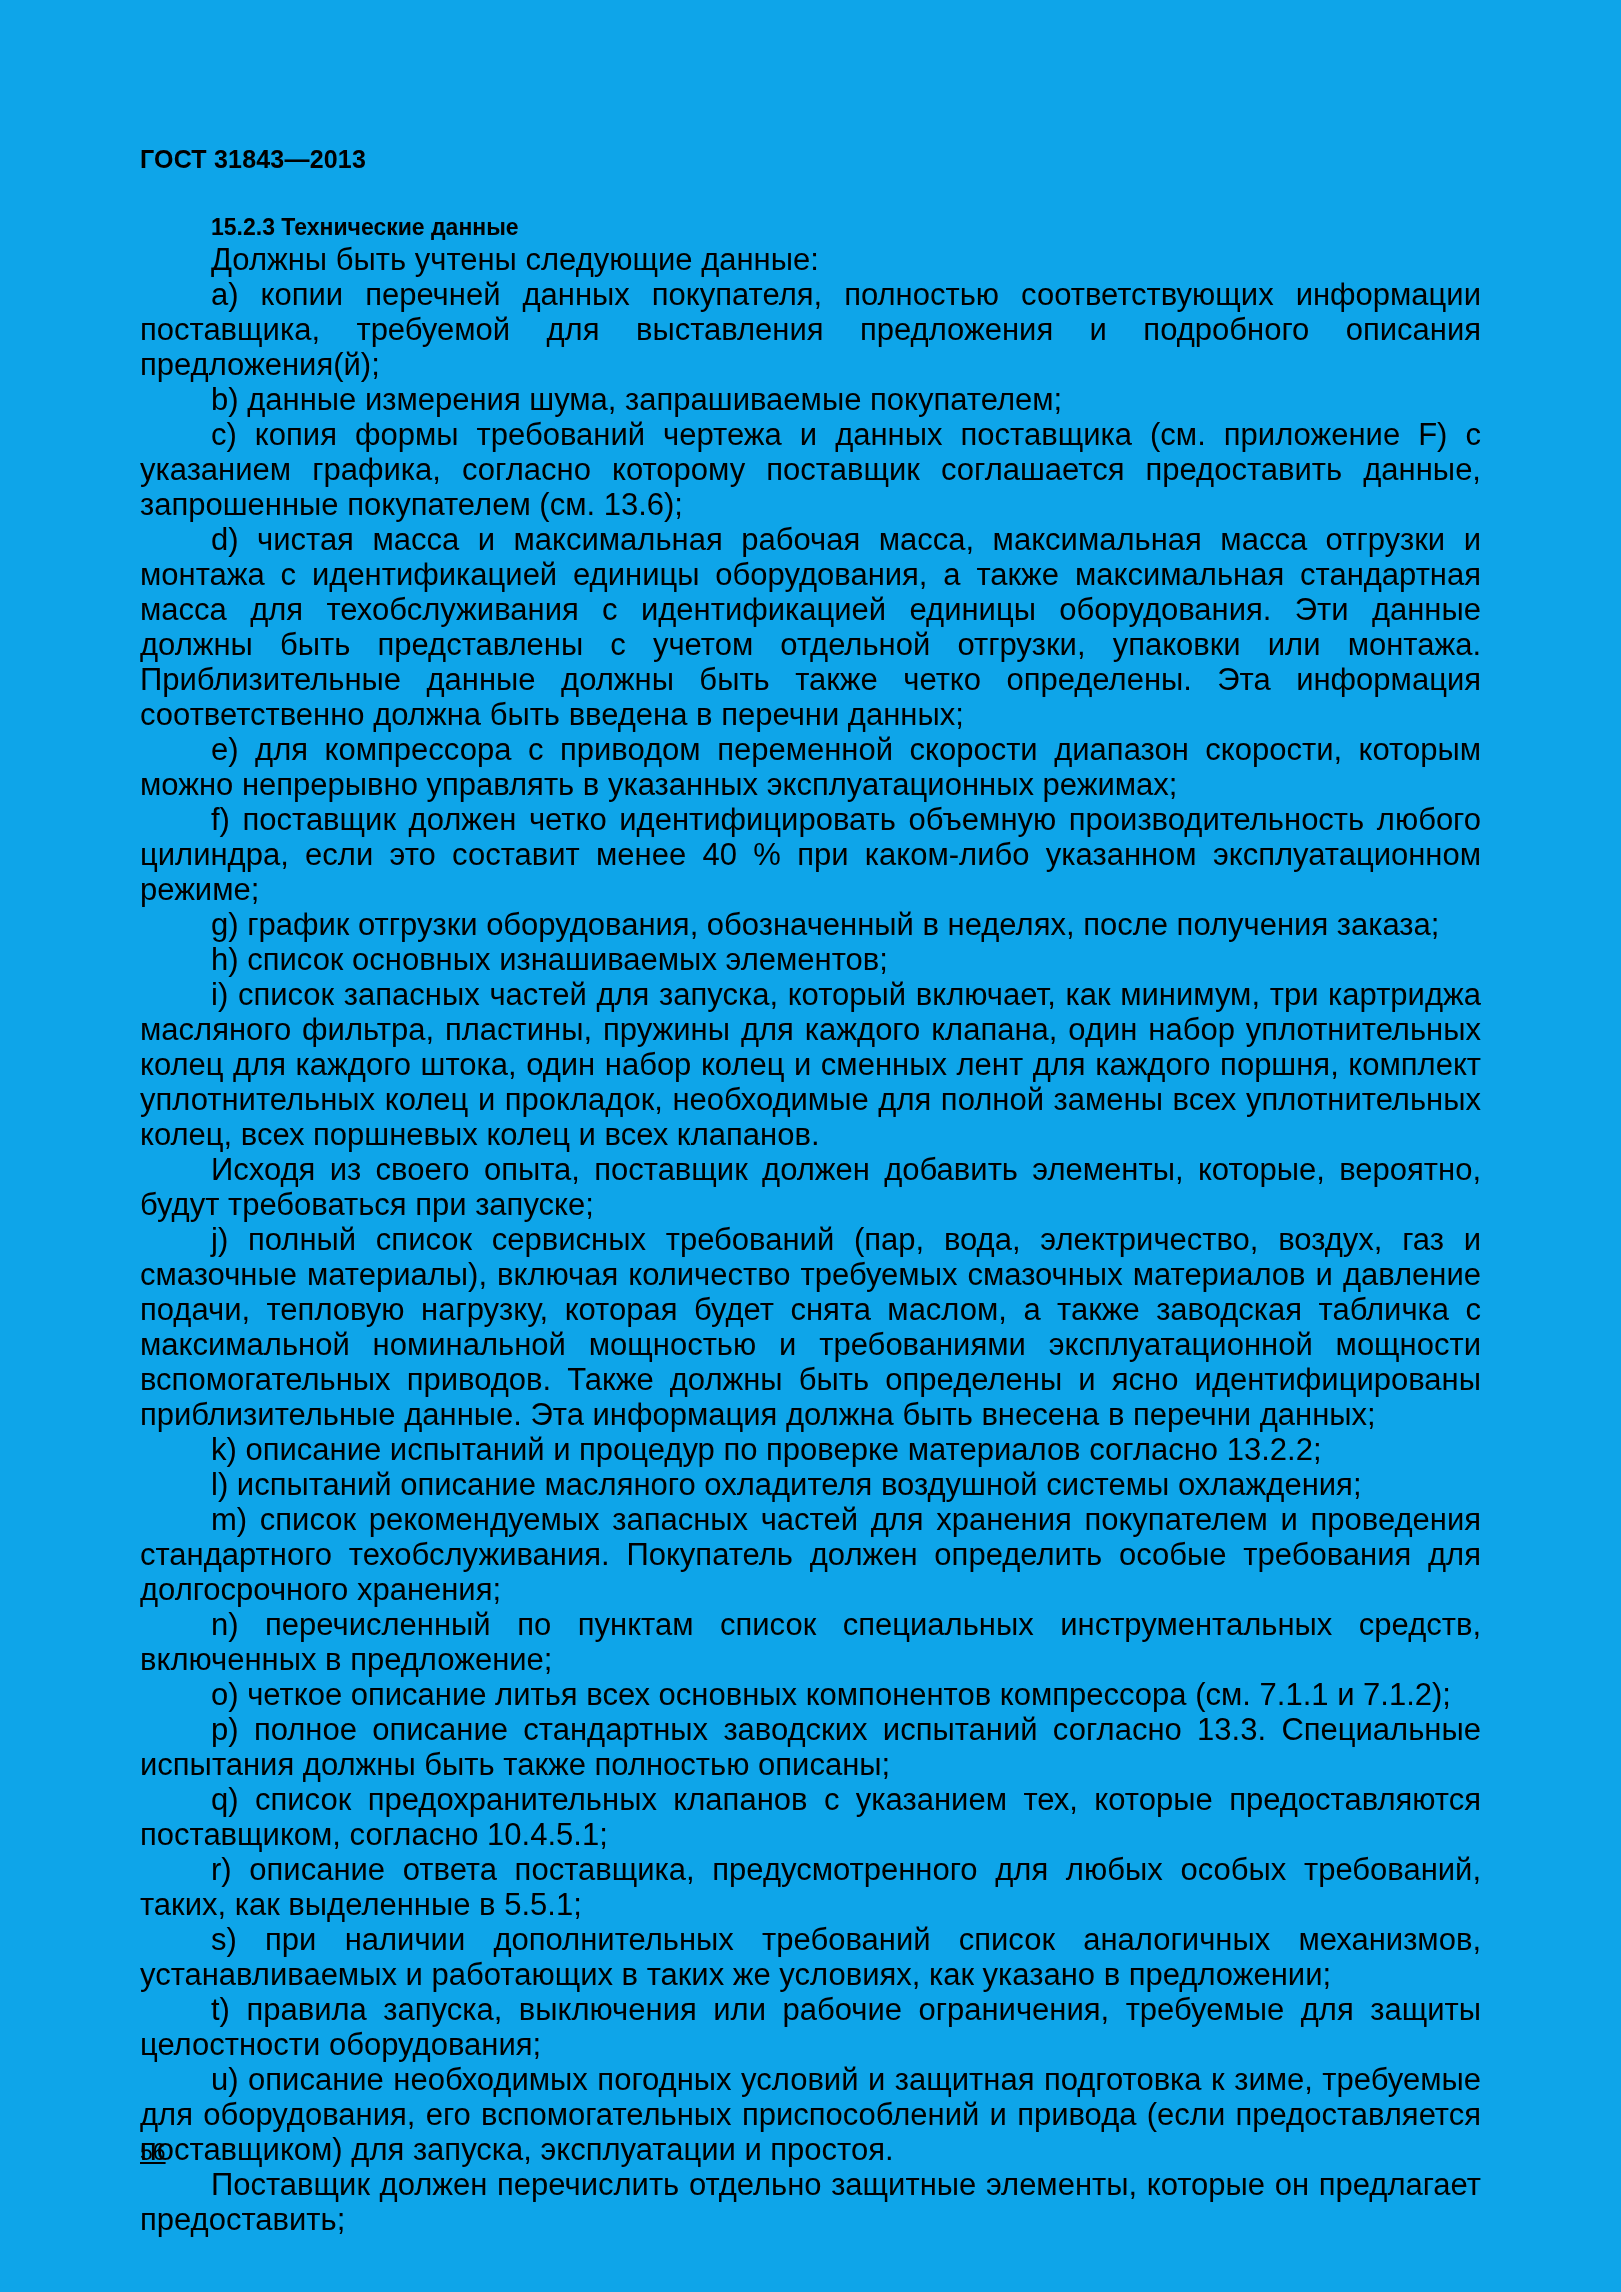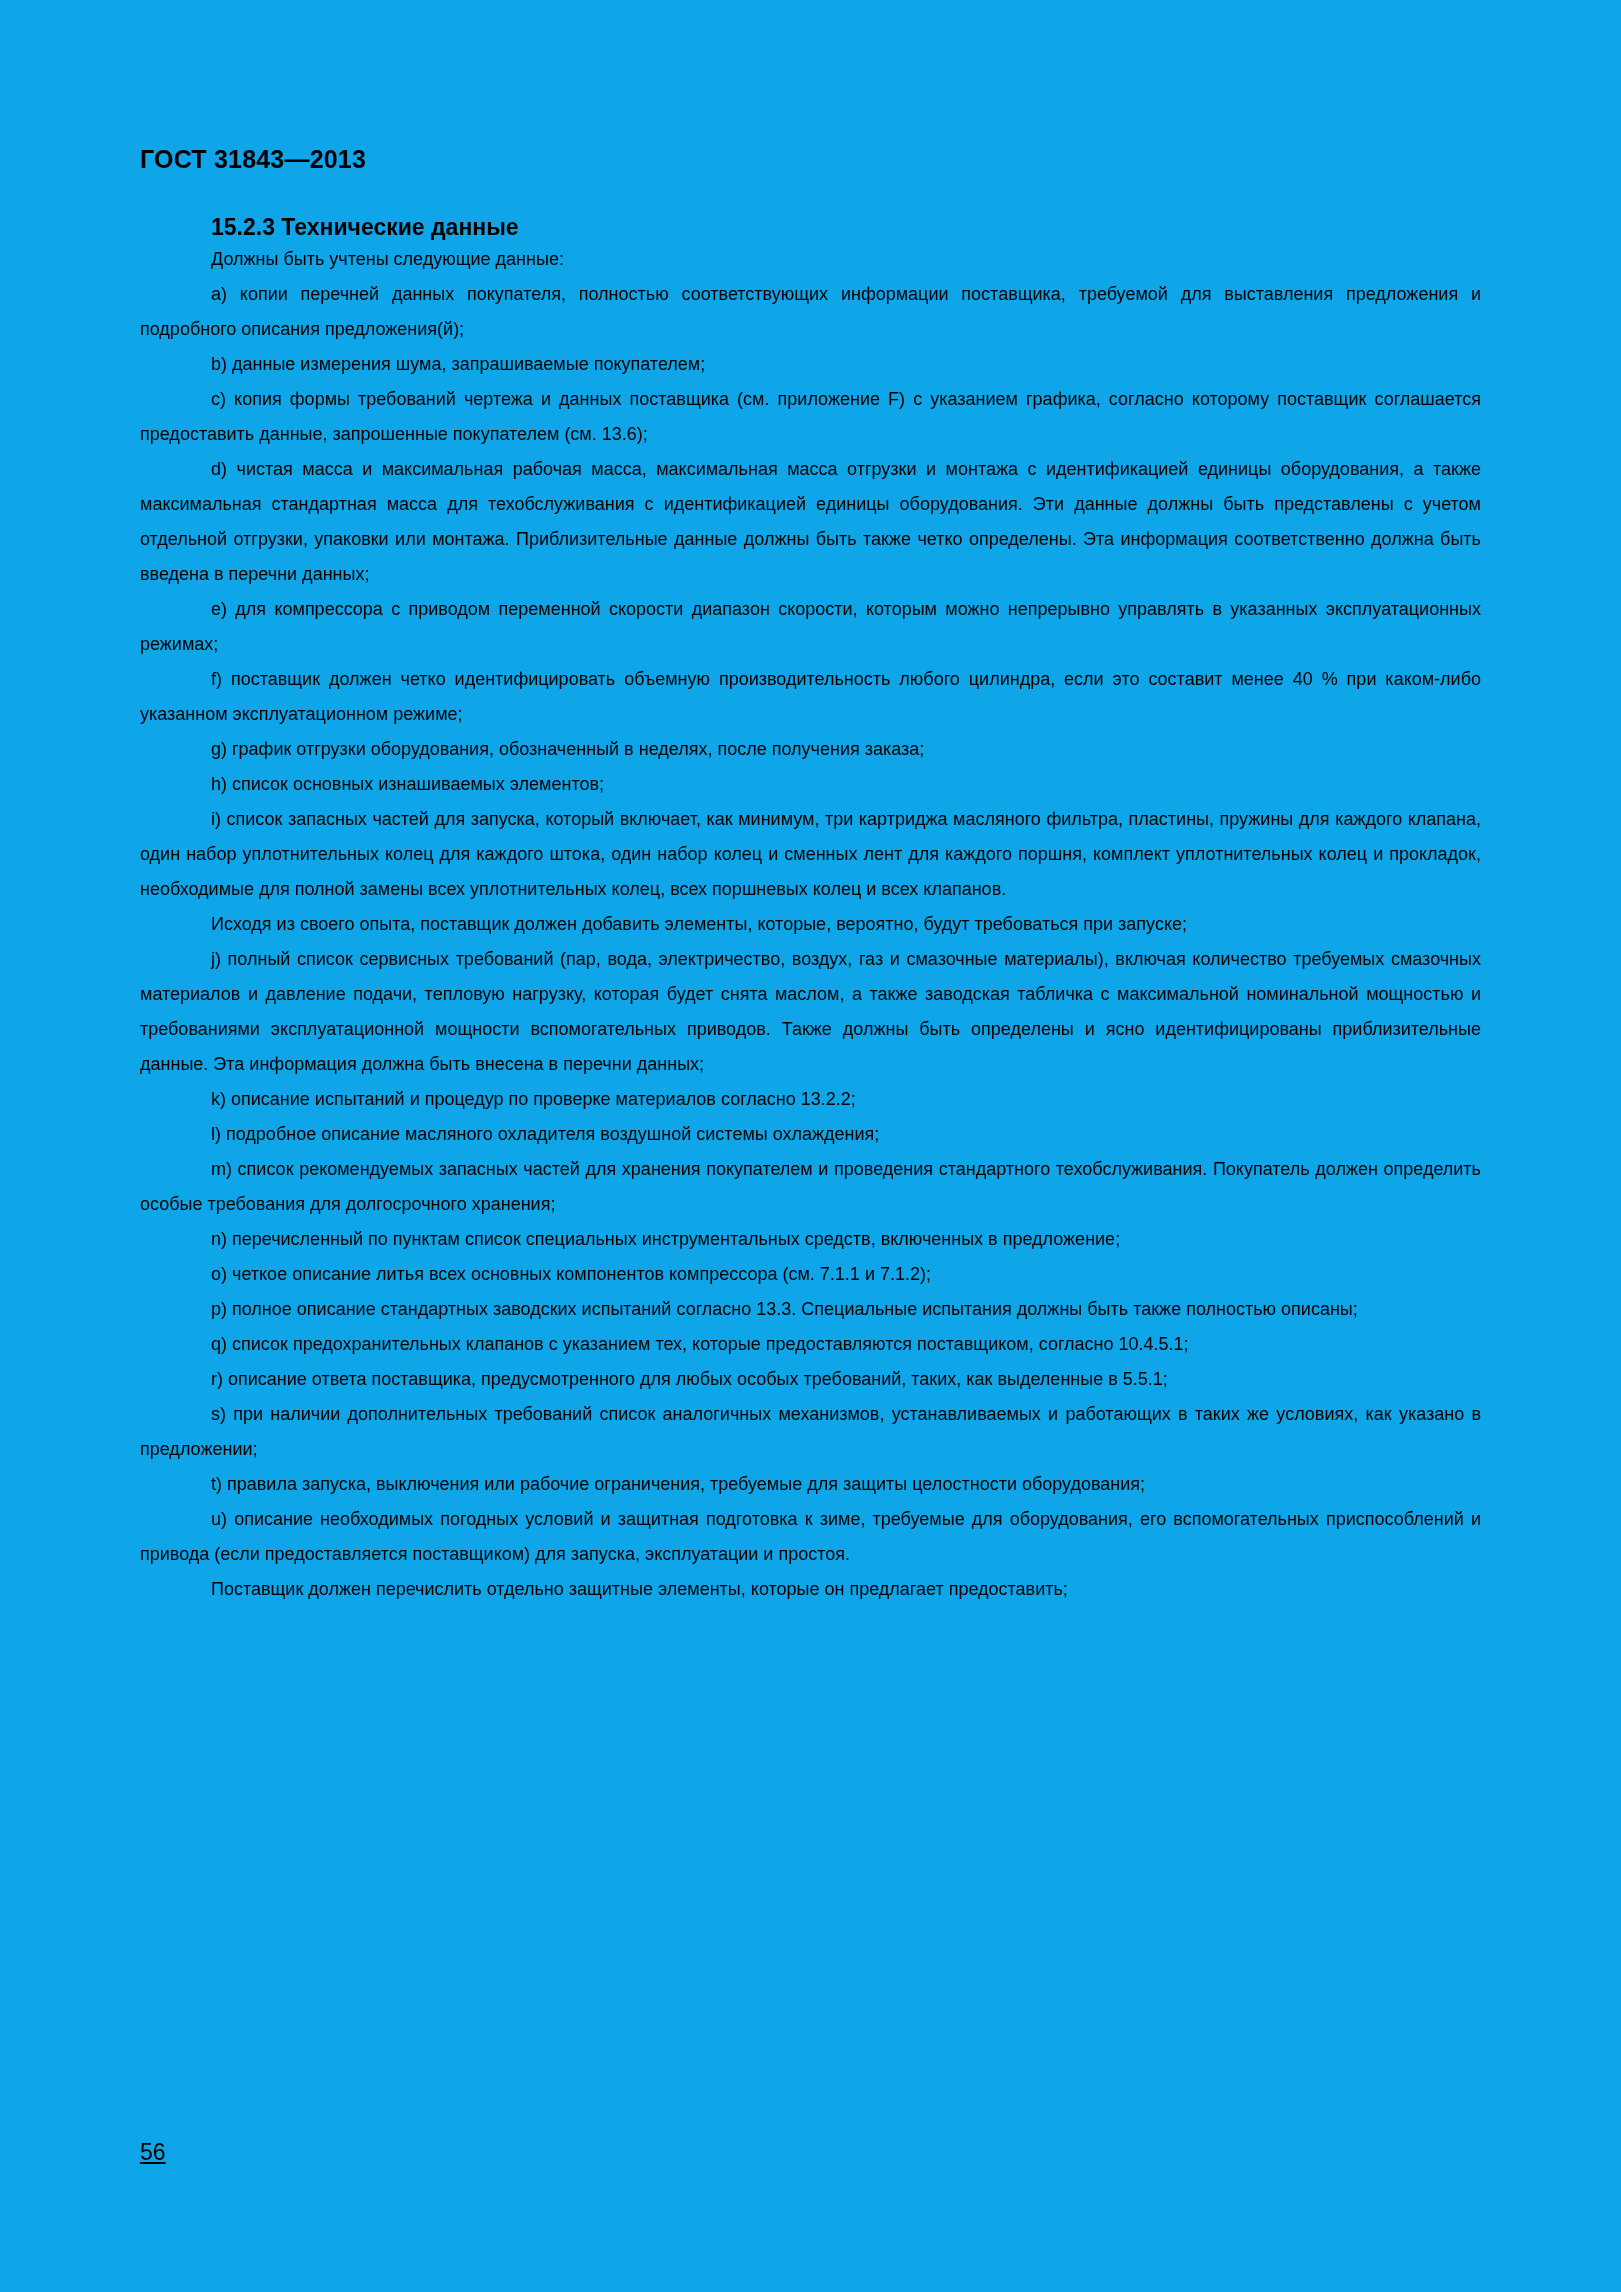--- a/index.html
+++ b/index.html
@@ -34,21 +34,21 @@
     left: 140px;
     width: 1341px;
   }
   .section-title {
     font-size: 23px;
     font-weight: bold;
     margin: 0 0 1px 0;
     padding-left: 71px;
   }
   p.para {
-    font-size: 18px;
+    font-size: 31px;
     line-height: 35px;
     margin: 0;
     text-align: justify;
     text-justify: inter-word;
     hyphens: none;
   }
   p.indent {
     text-indent: 71px;
   }
   .footer {
@@ -79,21 +79,21 @@
     <p class="para indent">e) для компрессора с приводом переменной скорости диапазон скорости, которым можно непрерывно управлять в указанных эксплуатационных режимах;</p>
     <p class="para indent">f) поставщик должен четко идентифицировать объемную производительность любого цилиндра, если это составит менее 40 % при каком-либо указанном эксплуатационном режиме;</p>
     <p class="para indent">g) график отгрузки оборудования, обозначенный в неделях, после получения заказа;</p>
     <p class="para indent">h) список основных изнашиваемых элементов;</p>
     <p class="para indent">i) список запасных частей для запуска, который включает, как минимум, три картриджа масляного фильтра, пластины, пружины для каждого клапана, один набор уплотнительных колец для каждого штока, один набор колец и сменных лент для каждого поршня, комплект уплотнительных колец и прокладок, необходимые для полной замены всех уплотнительных колец, всех поршневых колец и всех клапанов.</p>
 
     <p class="para indent">Исходя из своего опыта, поставщик должен добавить элементы, которые, вероятно, будут требоваться при запуске;</p>
 
     <p class="para indent">j) полный список сервисных требований (пар, вода, электричество, воздух, газ и смазочные материалы), включая количество требуемых смазочных материалов и давление подачи, тепловую нагрузку, которая будет снята маслом, а также заводская табличка с максимальной номинальной мощностью и требованиями эксплуатационной мощности вспомогательных приводов. Также должны быть определены и ясно идентифицированы приблизительные данные. Эта информация должна быть внесена в перечни данных;</p>
     <p class="para indent">k) описание испытаний и процедур по проверке материалов согласно 13.2.2;</p>
-    <p class="para indent">l) подробное описание масляного охладителя воздушной системы охлаждения;</p>
+    <p class="para indent">l) испытаний описание масляного охладителя воздушной системы охлаждения;</p>
     <p class="para indent">m) список рекомендуемых запасных частей для хранения покупателем и проведения стандартного техобслуживания. Покупатель должен определить особые требования для долгосрочного хранения;</p>
     <p class="para indent">n) перечисленный по пунктам список специальных инструментальных средств, включенных в предложение;</p>
     <p class="para indent">o) четкое описание литья всех основных компонентов компрессора (см. 7.1.1 и 7.1.2);</p>
     <p class="para indent">p) полное описание стандартных заводских испытаний согласно 13.3. Специальные испытания должны быть также полностью описаны;</p>
     <p class="para indent">q) список предохранительных клапанов с указанием тех, которые предоставляются поставщиком, согласно 10.4.5.1;</p>
     <p class="para indent">r) описание ответа поставщика, предусмотренного для любых особых требований, таких, как выделенные в 5.5.1;</p>
     <p class="para indent">s) при наличии дополнительных требований список аналогичных механизмов, устанавливаемых и работающих в таких же условиях, как указано в предложении;</p>
     <p class="para indent">t) правила запуска, выключения или рабочие ограничения, требуемые для защиты целостности оборудования;</p>
     <p class="para indent">u) описание необходимых погодных условий и защитная подготовка к зиме, требуемые для оборудования, его вспомогательных приспособлений и привода (если предоставляется поставщиком) для запуска, эксплуатации и простоя.</p>
 

